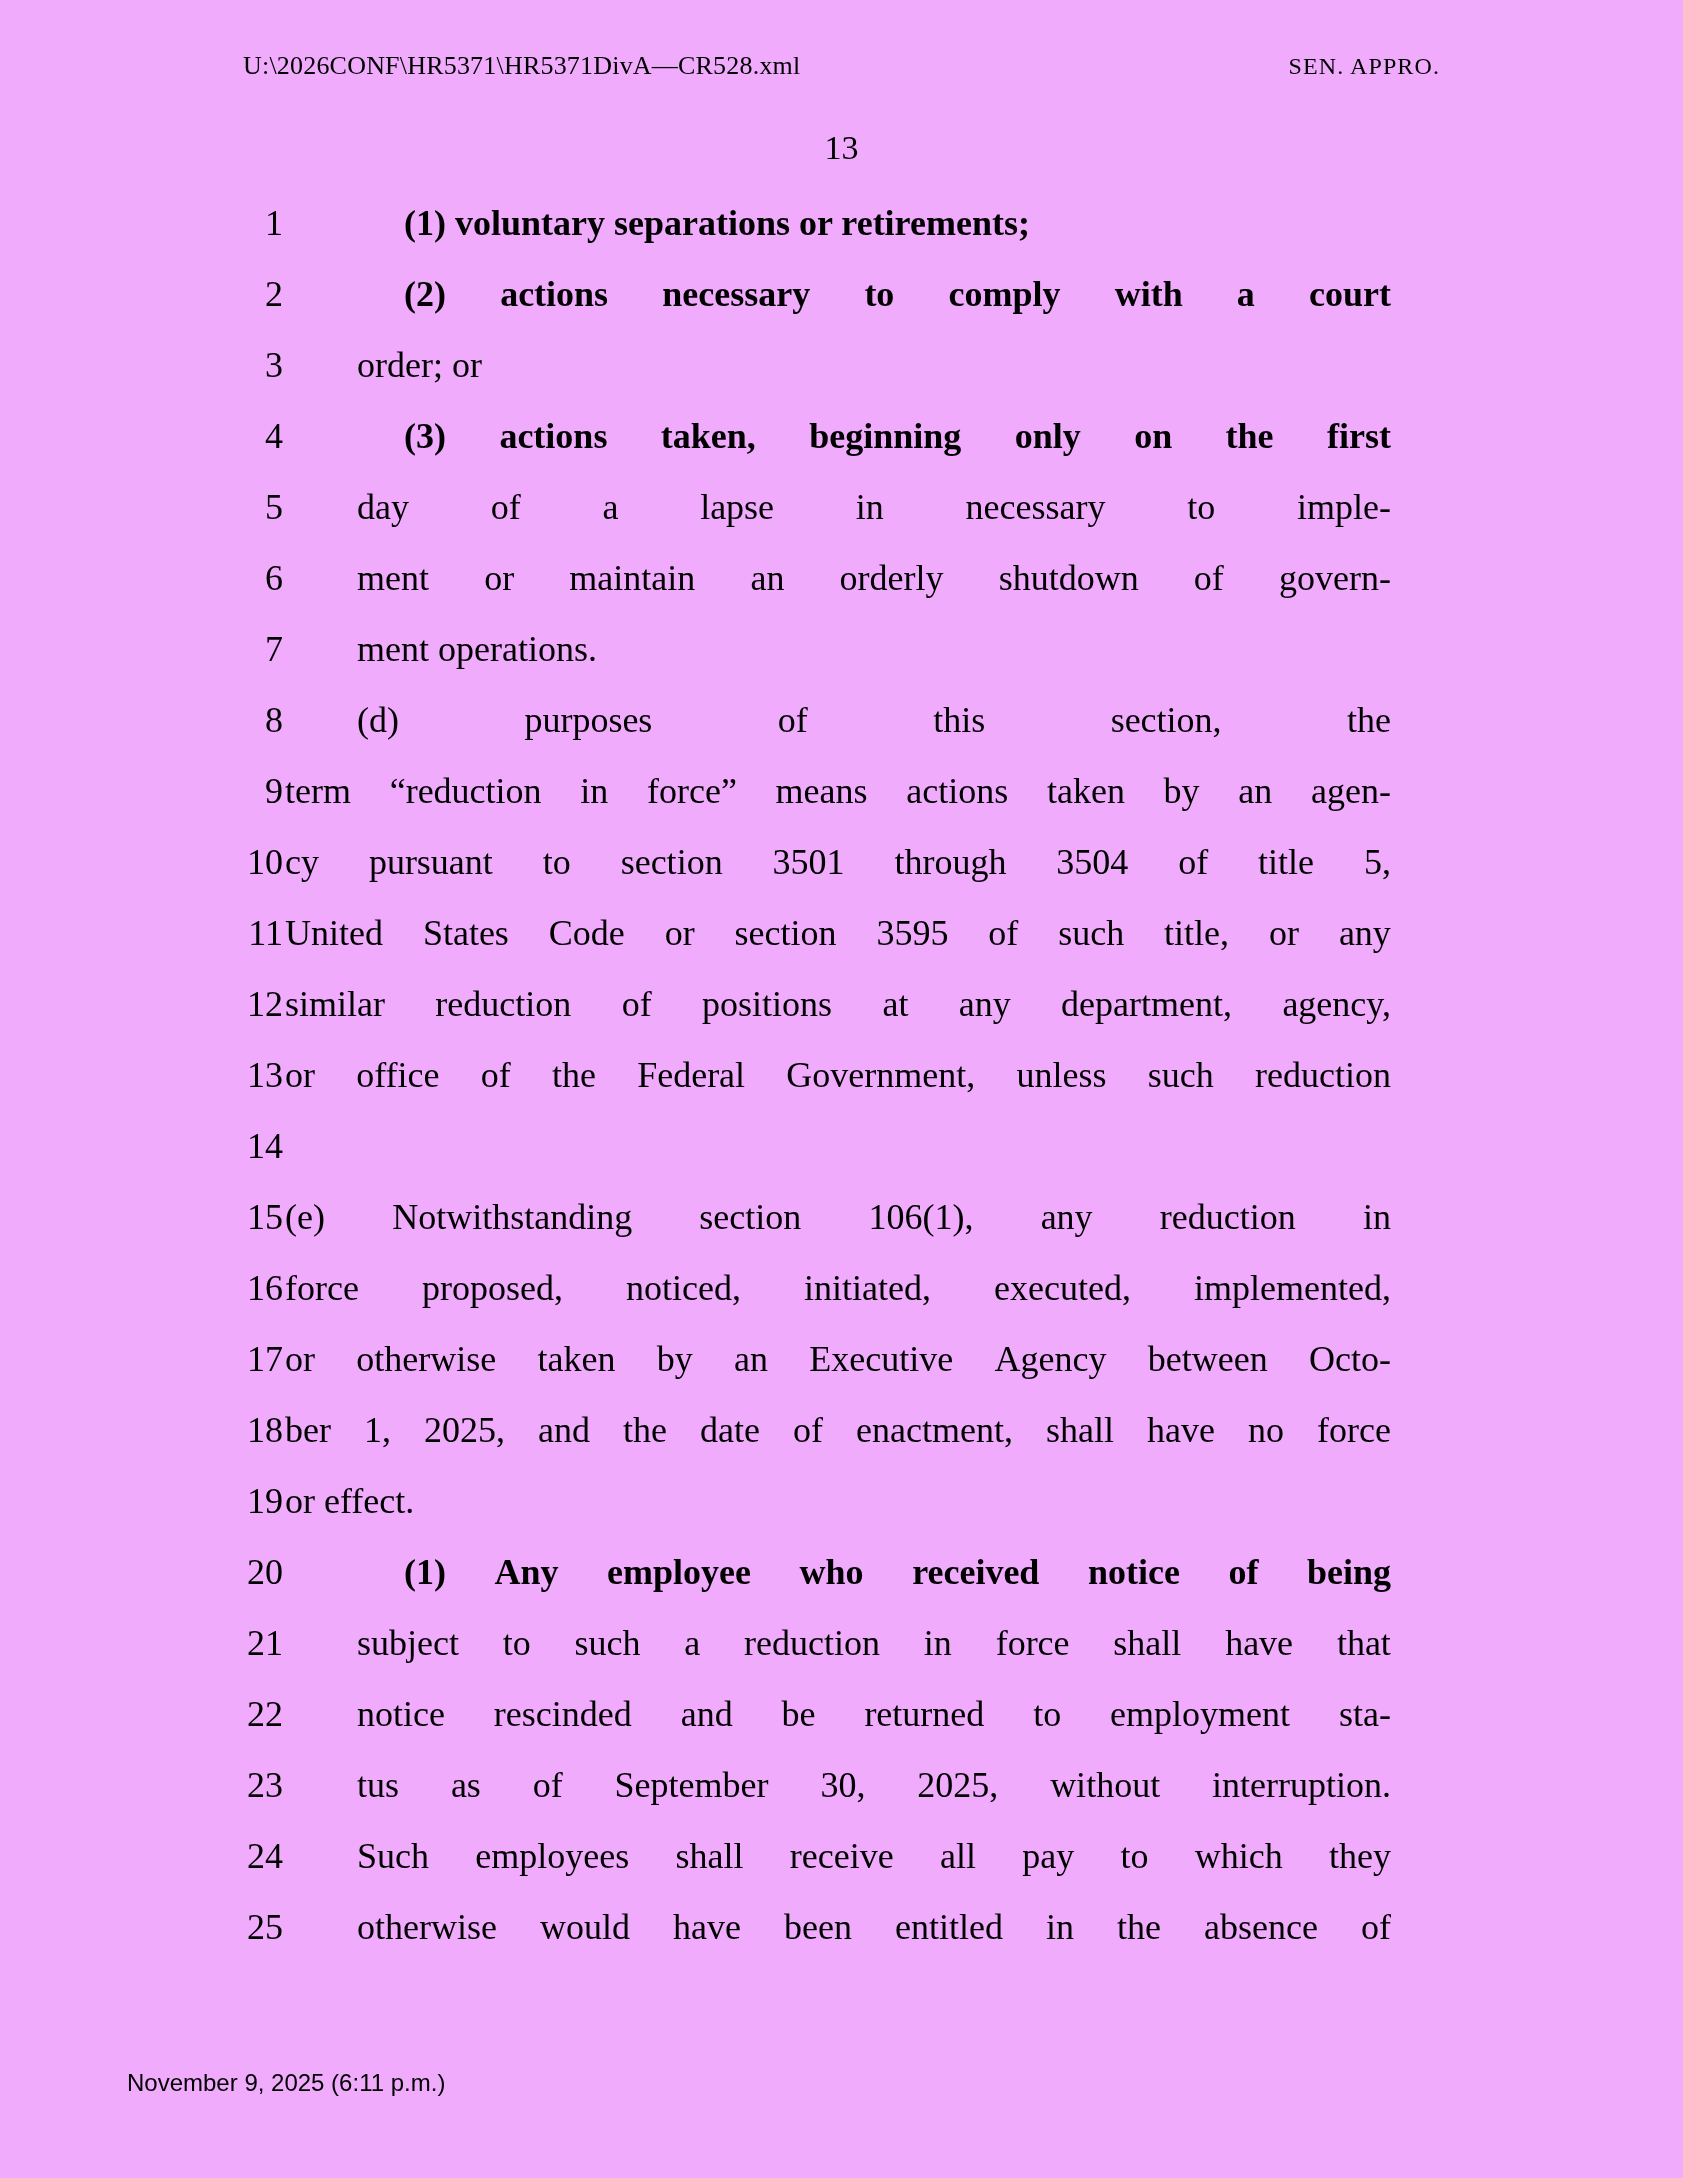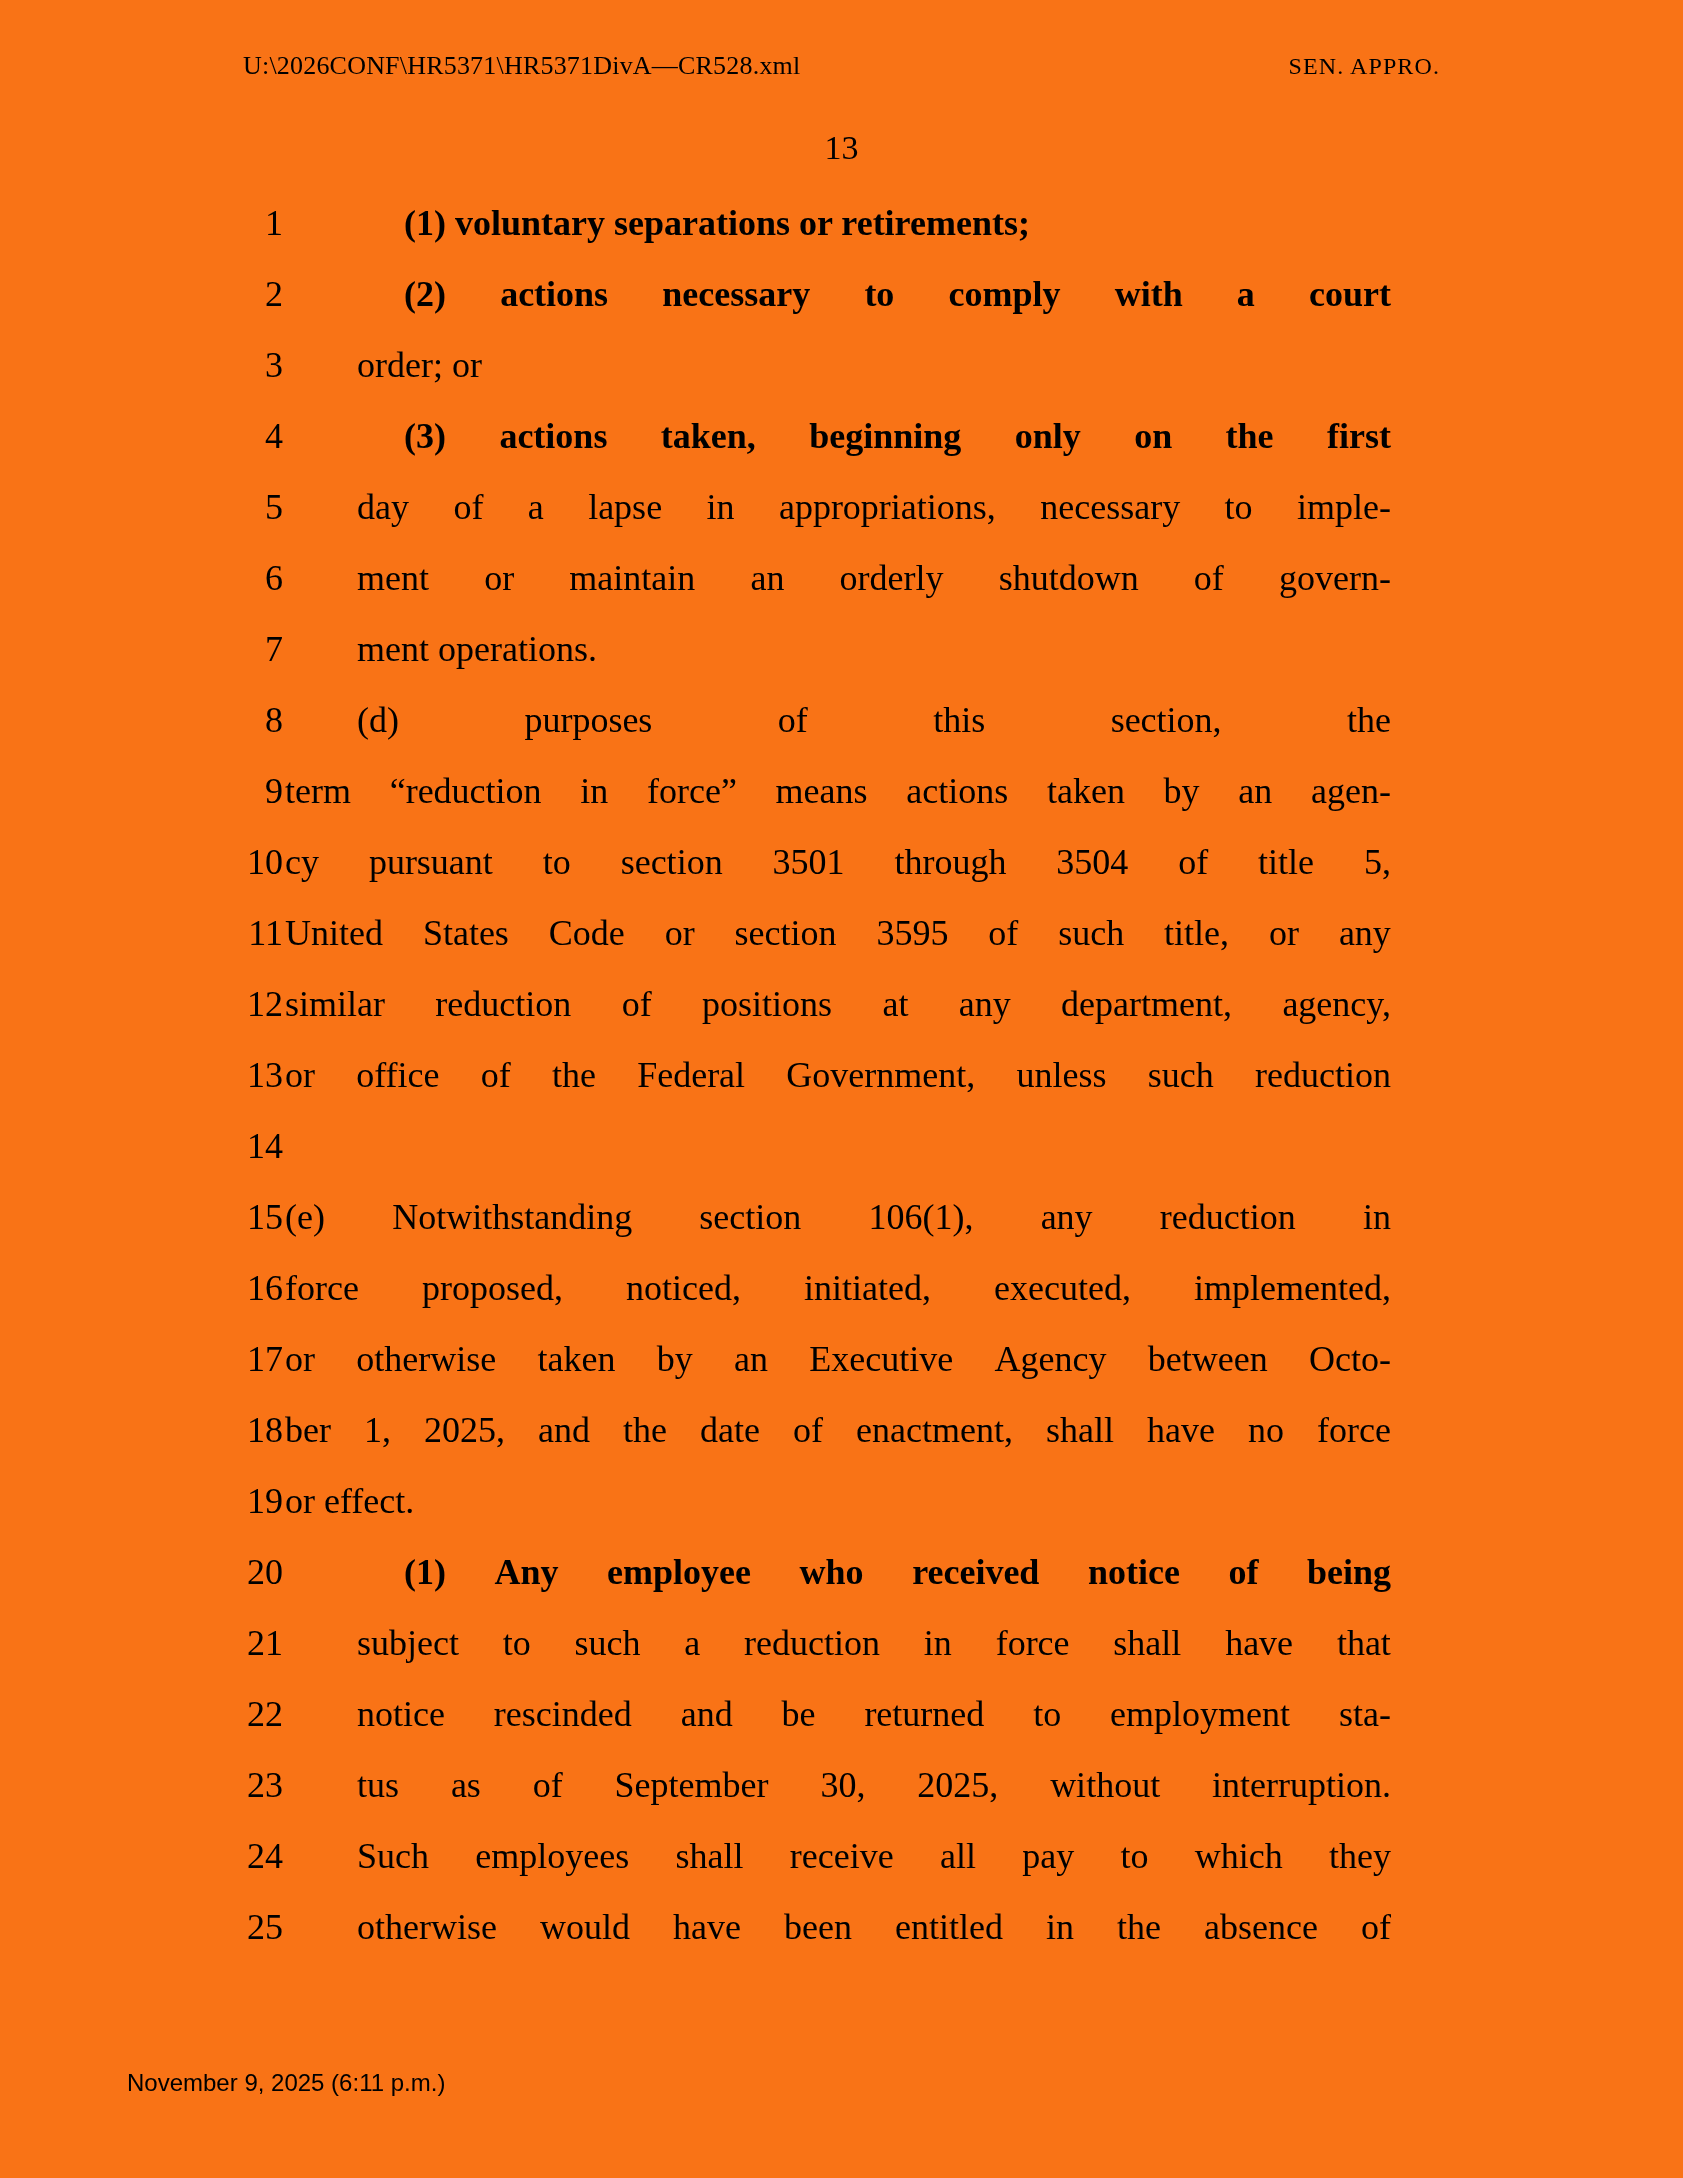--- a/index.html
+++ b/index.html
@@ -4,21 +4,21 @@
 <style>
   html, body {
     margin: 0;
     padding: 0;
     background: #ffffff;
   }
   .page {
     position: relative;
     width: 1683px;
     height: 2178px;
-    background: #f97316;
+    background: #f0abfc;
     font-family: "Liberation Serif", "DejaVu Serif", serif;
     color: #000000;
     overflow: hidden;
   }
 
   
   .running-head {
     position: absolute;
     top: 51px;
     left: 243px;
@@ -156,21 +156,20 @@
         </span>
       </div>
       <div class="ln lvl1">
         <span class="num">5</span>
         <span class="txt just">
           <span class="w">day</span>
           <span class="w">of</span>
           <span class="w">a</span>
           <span class="w">lapse</span>
           <span class="w">in</span>
-          <span class="w">appropriations,</span>
           <span class="w">necessary</span>
           <span class="w">to</span>
           <span class="w">imple-</span>
         </span>
       </div>
       <div class="ln lvl1">
         <span class="num">6</span>
         <span class="txt just">
           <span class="w">ment</span>
           <span class="w">or</span>

